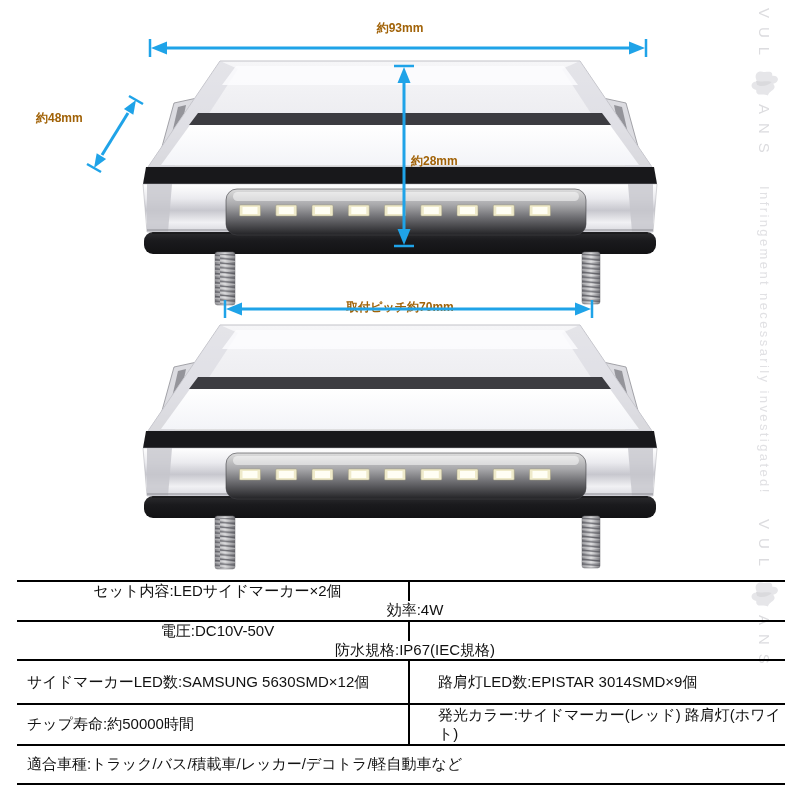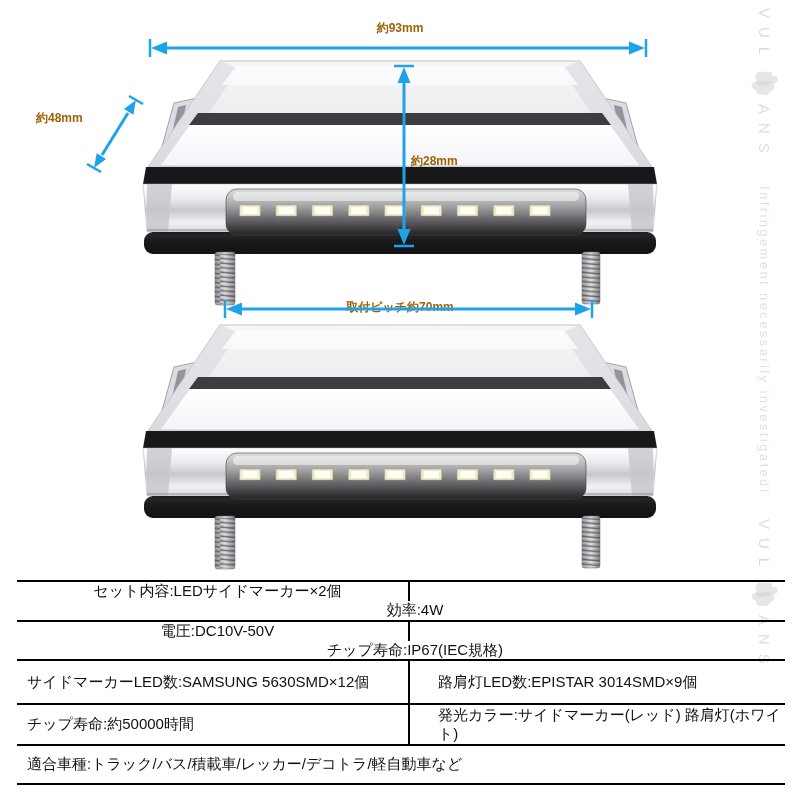--- a/index.html
+++ b/index.html
@@ -211,21 +211,21 @@
     <polygon points="373,10 357,3.5 357,16.5"></polygon>
   </svg>
 
   <div class="spec-table">
     <div class="spec-row h1">
       <div class="cell cell-l h1">セット内容:LEDサイドマーカー×2個</div>
       <div class="cell cell-r h1">効率:4W</div>
     </div>
     <div class="spec-row h2">
       <div class="cell cell-l h2">電圧:DC10V-50V</div>
-      <div class="cell cell-r h2">チップ寿命:IP67(IEC規格)</div>
+      <div class="cell cell-r h2">防水規格:IP67(IEC規格)</div>
     </div>
     <div class="spec-row h3">
       <div class="cell cell-l h3">サイドマーカーLED数:SAMSUNG 5630SMD×12個</div>
       <div class="cell cell-r h3">路肩灯LED数:EPISTAR 3014SMD×9個</div>
     </div>
     <div class="spec-row h4">
       <div class="cell cell-l h4">チップ寿命:約50000時間</div>
       <div class="cell cell-r h4">発光カラー:サイドマーカー(レッド) 路肩灯(ホワイト)</div>
     </div>
     <div class="spec-row h5">

